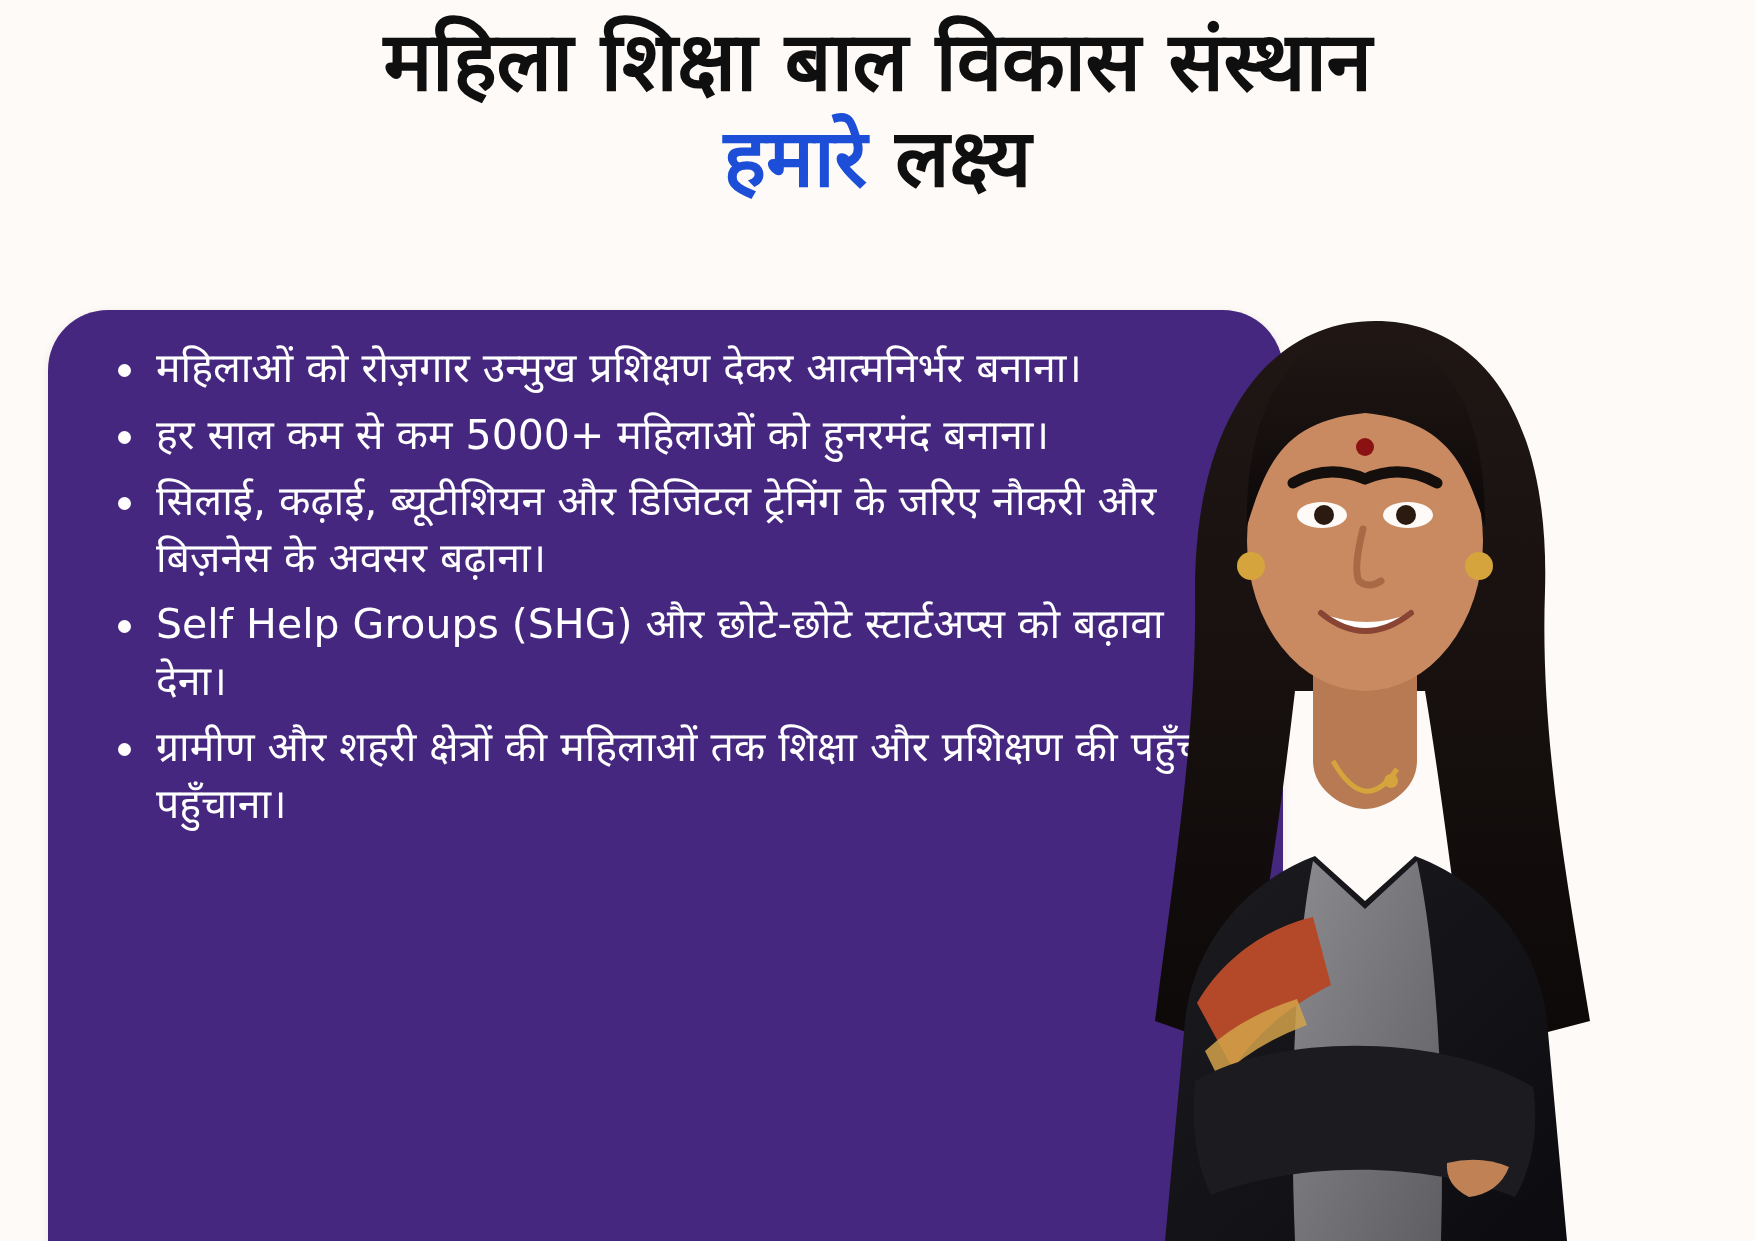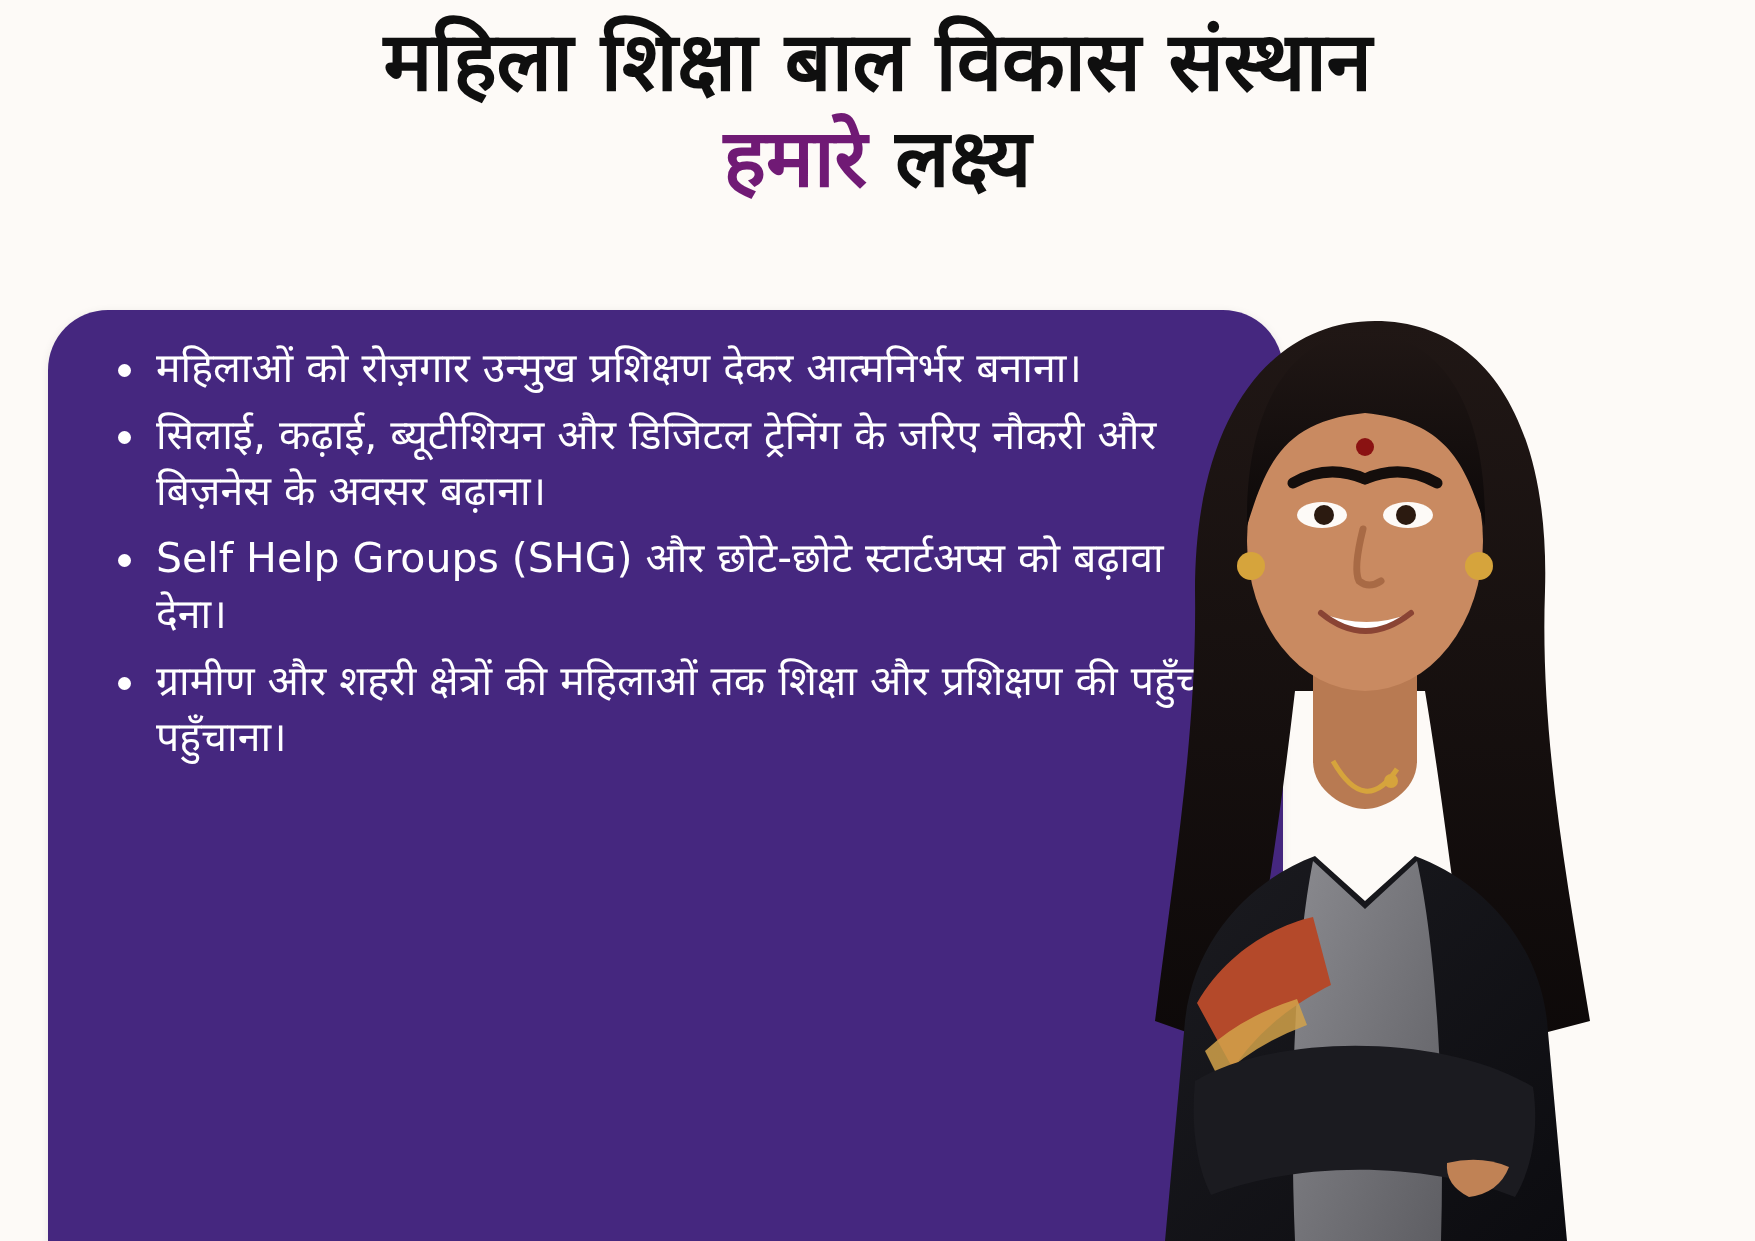--- a/index.html
+++ b/index.html
@@ -44,21 +44,21 @@
   .title-sub {
     font-family: "DejaVu Sans", sans-serif;
     font-weight: bold;
     font-size: 80px;
     line-height: 1.15;
     color: #0f0f0f;
     margin-top: 6px;
     white-space: nowrap;
   }
   .title-sub .accent {
-    color: #701a75;
+    color: #1d4ed8;
   }
 
   
   .panel {
     position: absolute;
     left: 48px;
     top: 310px;
     width: 1235px;
     height: 1000px;
     background: #45277f;
@@ -115,20 +115,21 @@
 <div class="poster">
 
   <div class="header">
     <div class="title-main">महिला शिक्षा बाल विकास संस्थान</div>
     <div class="title-sub"><span class="accent">हमारे</span><span> लक्ष्य</span></div>
   </div>
 
   <div class="panel">
     <ul class="goal-list">
       <li class="goal-item">महिलाओं को रोज़गार उन्मुख प्रशिक्षण देकर आत्मनिर्भर बनाना।</li>
+      <li class="goal-item">हर साल कम से कम 5000+ महिलाओं को हुनरमंद बनाना।</li>
       <li class="goal-item">सिलाई, कढ़ाई, ब्यूटीशियन और डिजिटल ट्रेनिंग के जरिए नौकरी और बिज़नेस के अवसर बढ़ाना।</li>
       <li class="goal-item">Self Help Groups (SHG) और छोटे-छोटे स्टार्टअप्स को बढ़ावा देना।</li>
       <li class="goal-item">ग्रामीण और शहरी क्षेत्रों की महिलाओं तक शिक्षा और प्रशिक्षण की पहुँच पहुँचाना।</li>
     </ul>
   </div>
 
   <div class="photo">
     <svg viewBox="0 0 640 980" xmlns="http://www.w3.org/2000/svg" aria-hidden="true">
       <defs>
         <linearGradient id="bgFade" x1="0" y1="0" x2="1" y2="0">

